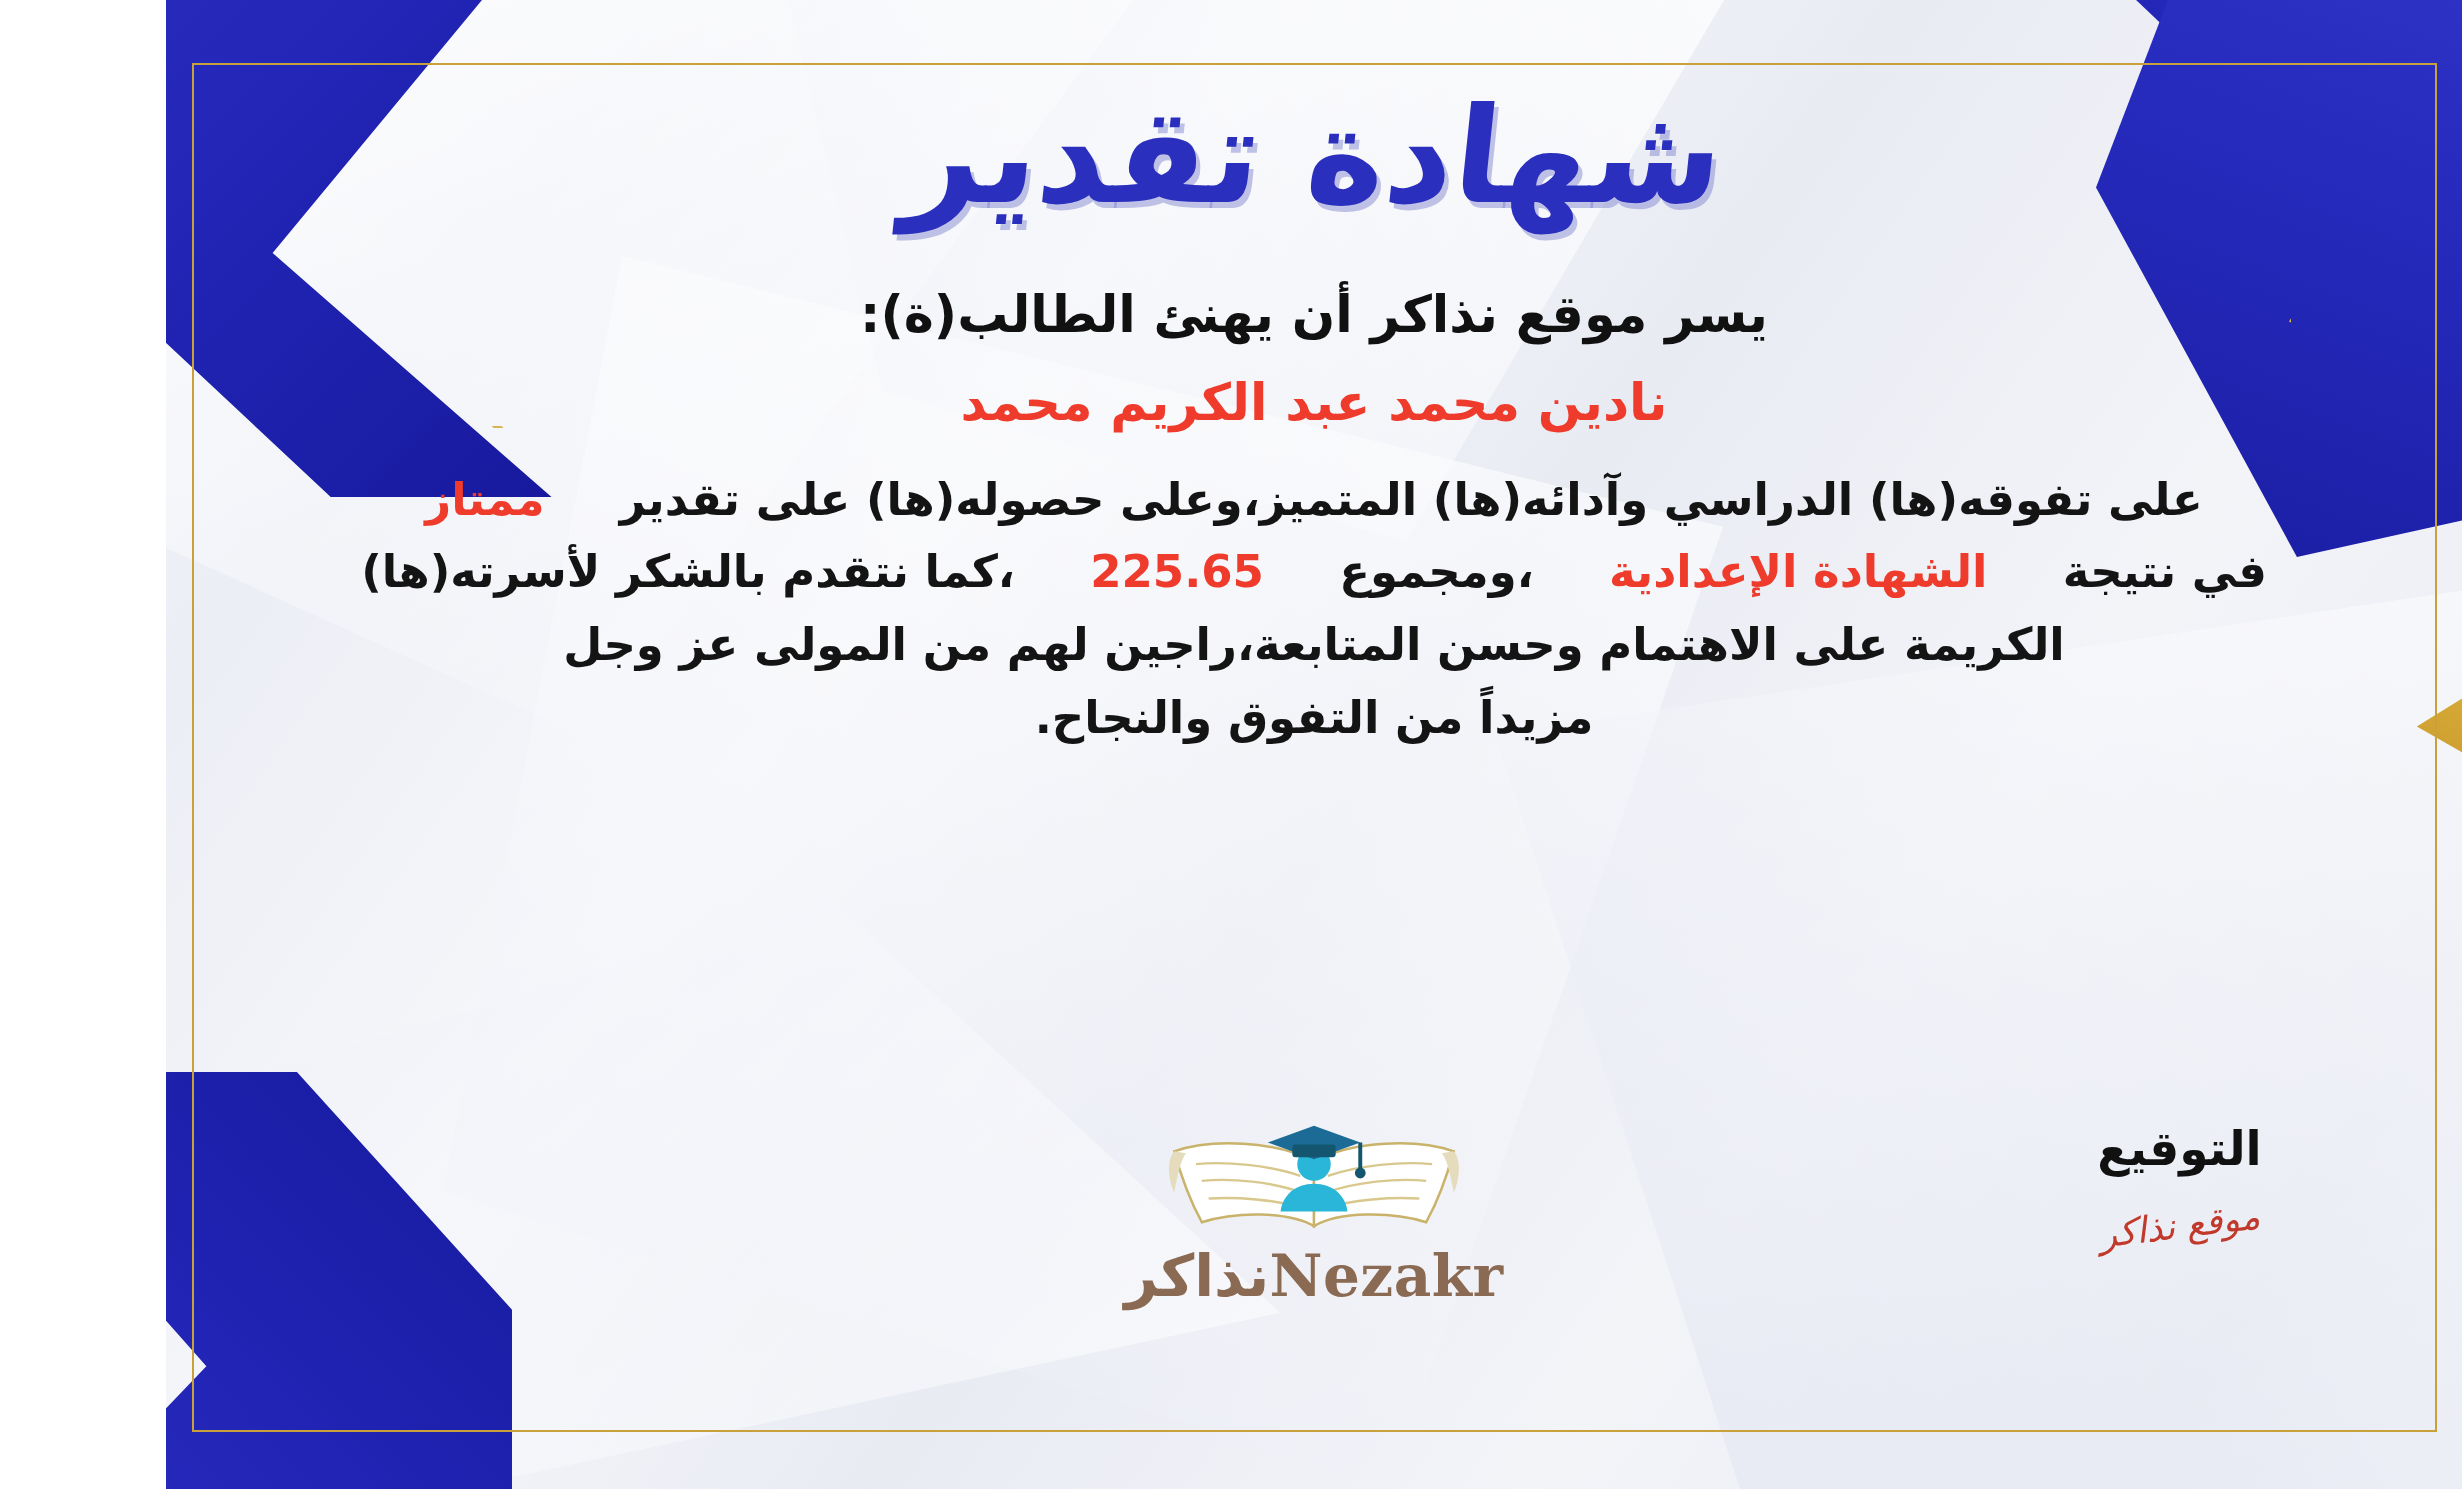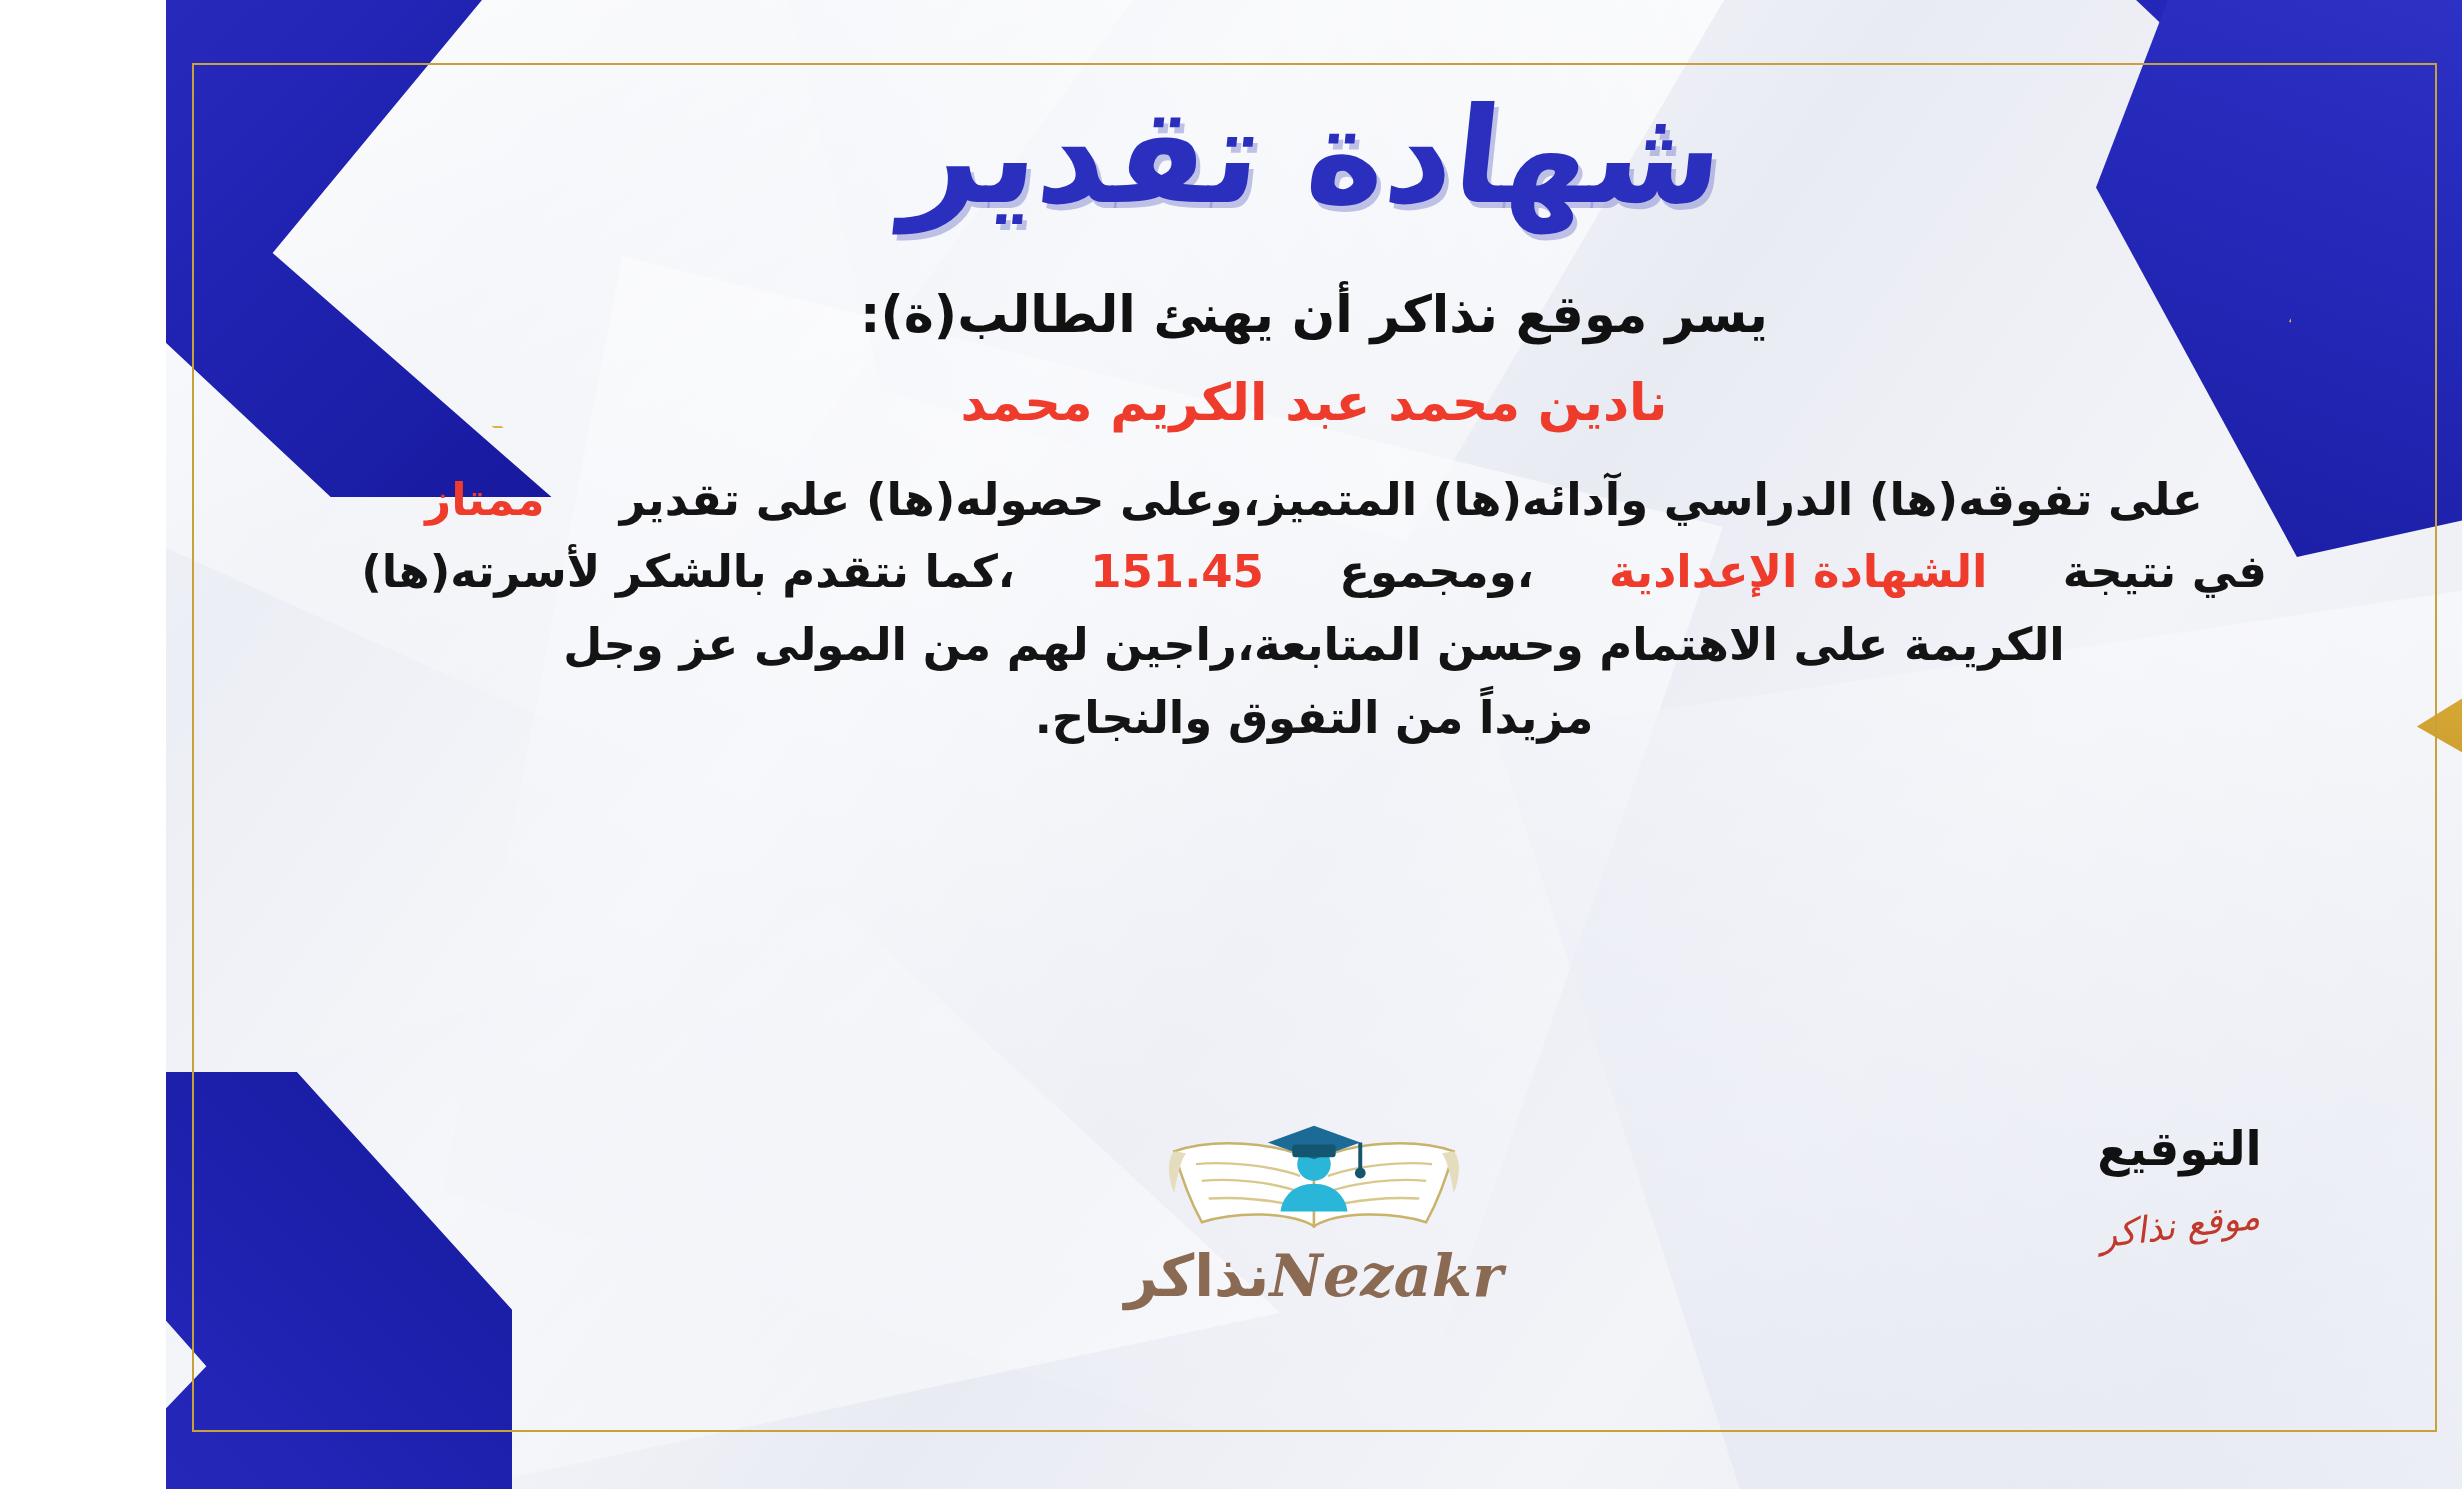--- a/index.html
+++ b/index.html
@@ -272,21 +272,20 @@
   .logo-word {
     margin-top: 3px;
     font-size: 58px;
     font-weight: 700;
     color: #8a6a52;
     letter-spacing: 0.5px;
     white-space: nowrap;
   }
   .logo-word .lat {
     font-family: "DejaVu Serif", "Liberation Serif", serif;
-    font-style: italic;
     text-align: right;
   }
 </style>
 </head>
 <body>
 
 <div class="certificate">
 
   <div class="facet facet-1"></div>
   <div class="facet facet-2"></div>
@@ -323,21 +322,21 @@
       <span>على تفوقه(ها) الدراسي وآدائه(ها) المتميز،وعلى حصوله(ها) على تقدير</span>
       <span class="spacer"></span>
       <span class="hl">ممتاز</span>
       <br>
       <span>في نتيجة</span>
       <span class="spacer"></span>
       <span class="hl">الشهادة الإعدادية</span>
       <span class="spacer"></span>
       <span>،ومجموع</span>
       <span class="spacer"></span>
-      <span class="hl">151.45</span>
+      <span class="hl">225.65</span>
       <span class="spacer"></span>
       <span>،كما نتقدم بالشكر لأسرته(ها)</span>
       <br>
       <span>الكريمة على الاهتمام وحسن المتابعة،راجين لهم من المولى عز وجل</span>
       <br>
       <span>مزيداً من التفوق والنجاح.</span>
     </div>
 
     <div class="footer">
 

